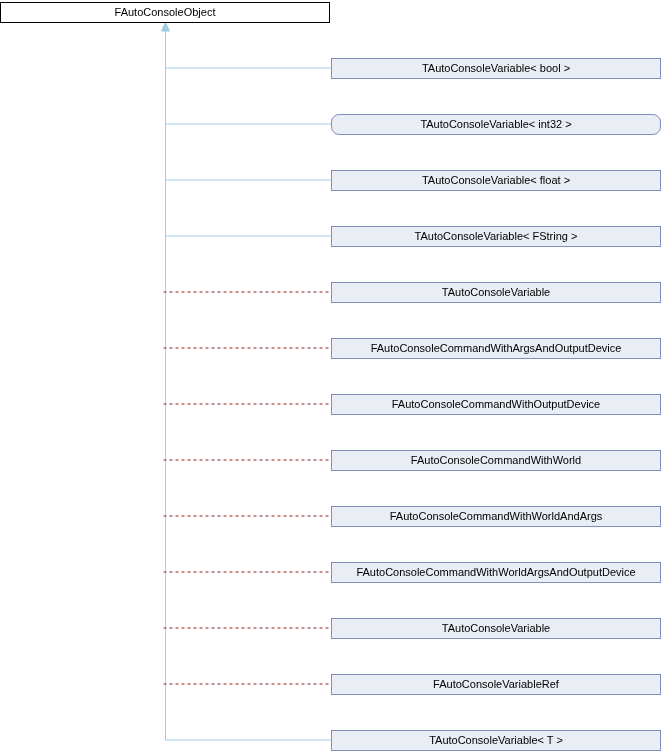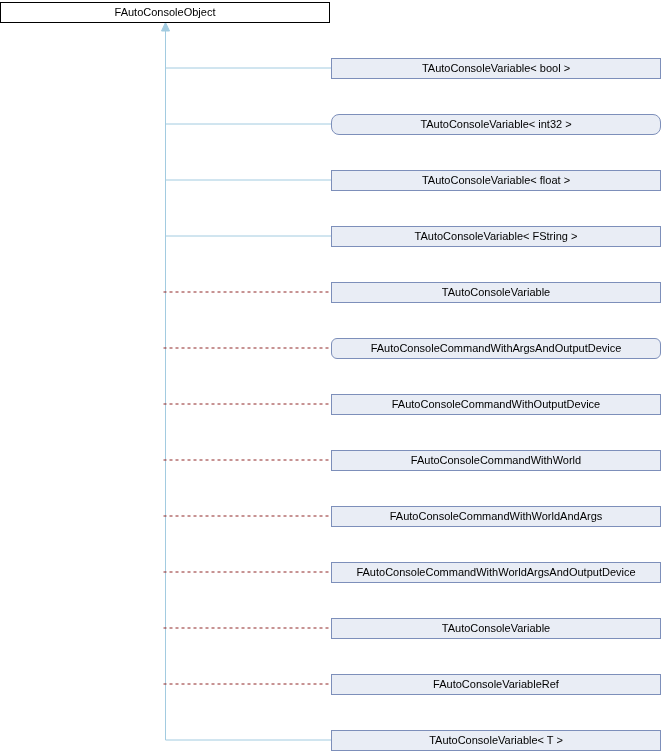--- a/index.html
+++ b/index.html
@@ -69,21 +69,21 @@
     </svg>
 
   <div class="node root">FAutoConsoleObject</div>
 
   <div id="children">
       <div class="node child" style="top: 58px;">TAutoConsoleVariable&lt; bool &gt;</div>
       <div class="node child" style="top: 114px; border-radius: 8px;">TAutoConsoleVariable&lt; int32 &gt;</div>
       <div class="node child" style="top: 170px;">TAutoConsoleVariable&lt; float &gt;</div>
       <div class="node child" style="top: 226px;">TAutoConsoleVariable&lt; FString &gt;</div>
       <div class="node child" style="top: 282px;">TAutoConsoleVariable</div>
-      <div class="node child" style="top: 338px; border-radius: 6px;">FAutoConsoleCommandWithArgsAndOutputDevice</div>
+      <div class="node child" style="top: 338px;">FAutoConsoleCommandWithArgsAndOutputDevice</div>
       <div class="node child" style="top: 394px;">FAutoConsoleCommandWithOutputDevice</div>
       <div class="node child" style="top: 450px; text-align: center;">FAutoConsoleCommandWithWorld</div>
       <div class="node child" style="top: 506px;">FAutoConsoleCommandWithWorldAndArgs</div>
       <div class="node child" style="top: 562px;">FAutoConsoleCommandWithWorldArgsAndOutputDevice</div>
       <div class="node child" style="top: 618px;">TAutoConsoleVariable</div>
       <div class="node child" style="top: 674px;">FAutoConsoleVariableRef</div>
       <div class="node child" style="top: 730px;">TAutoConsoleVariable&lt; T &gt;</div>
     </div>
 </div>
 

